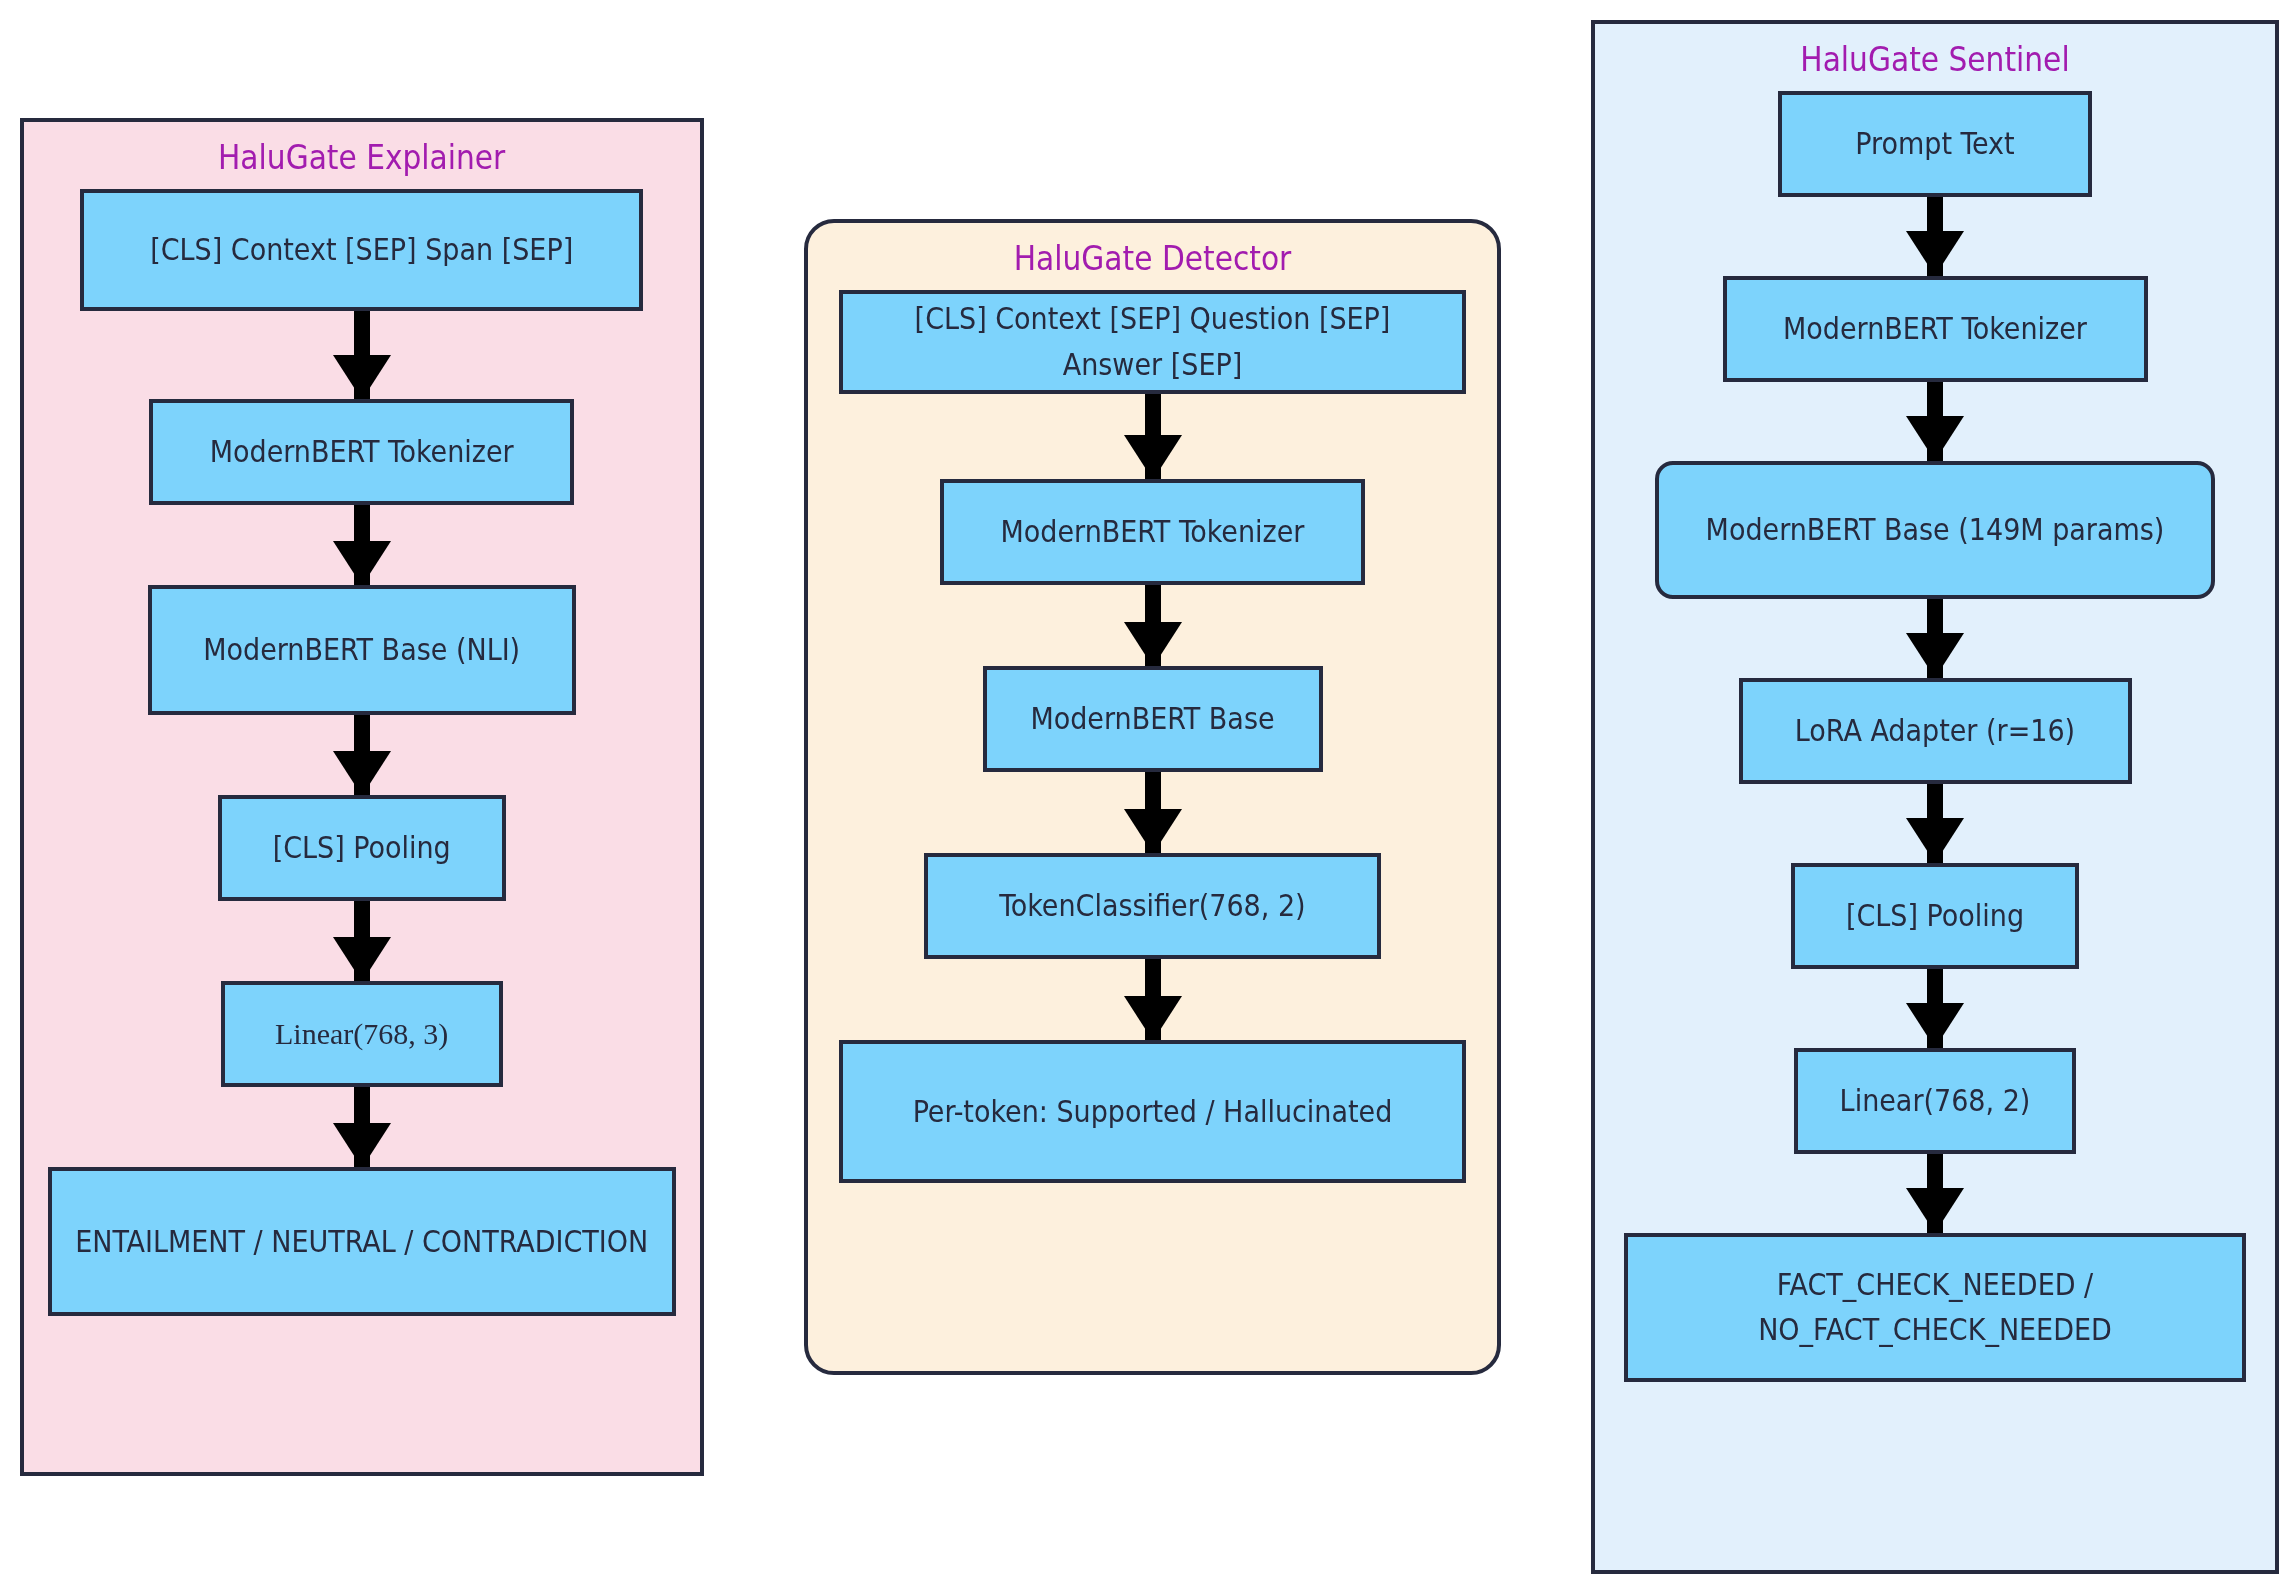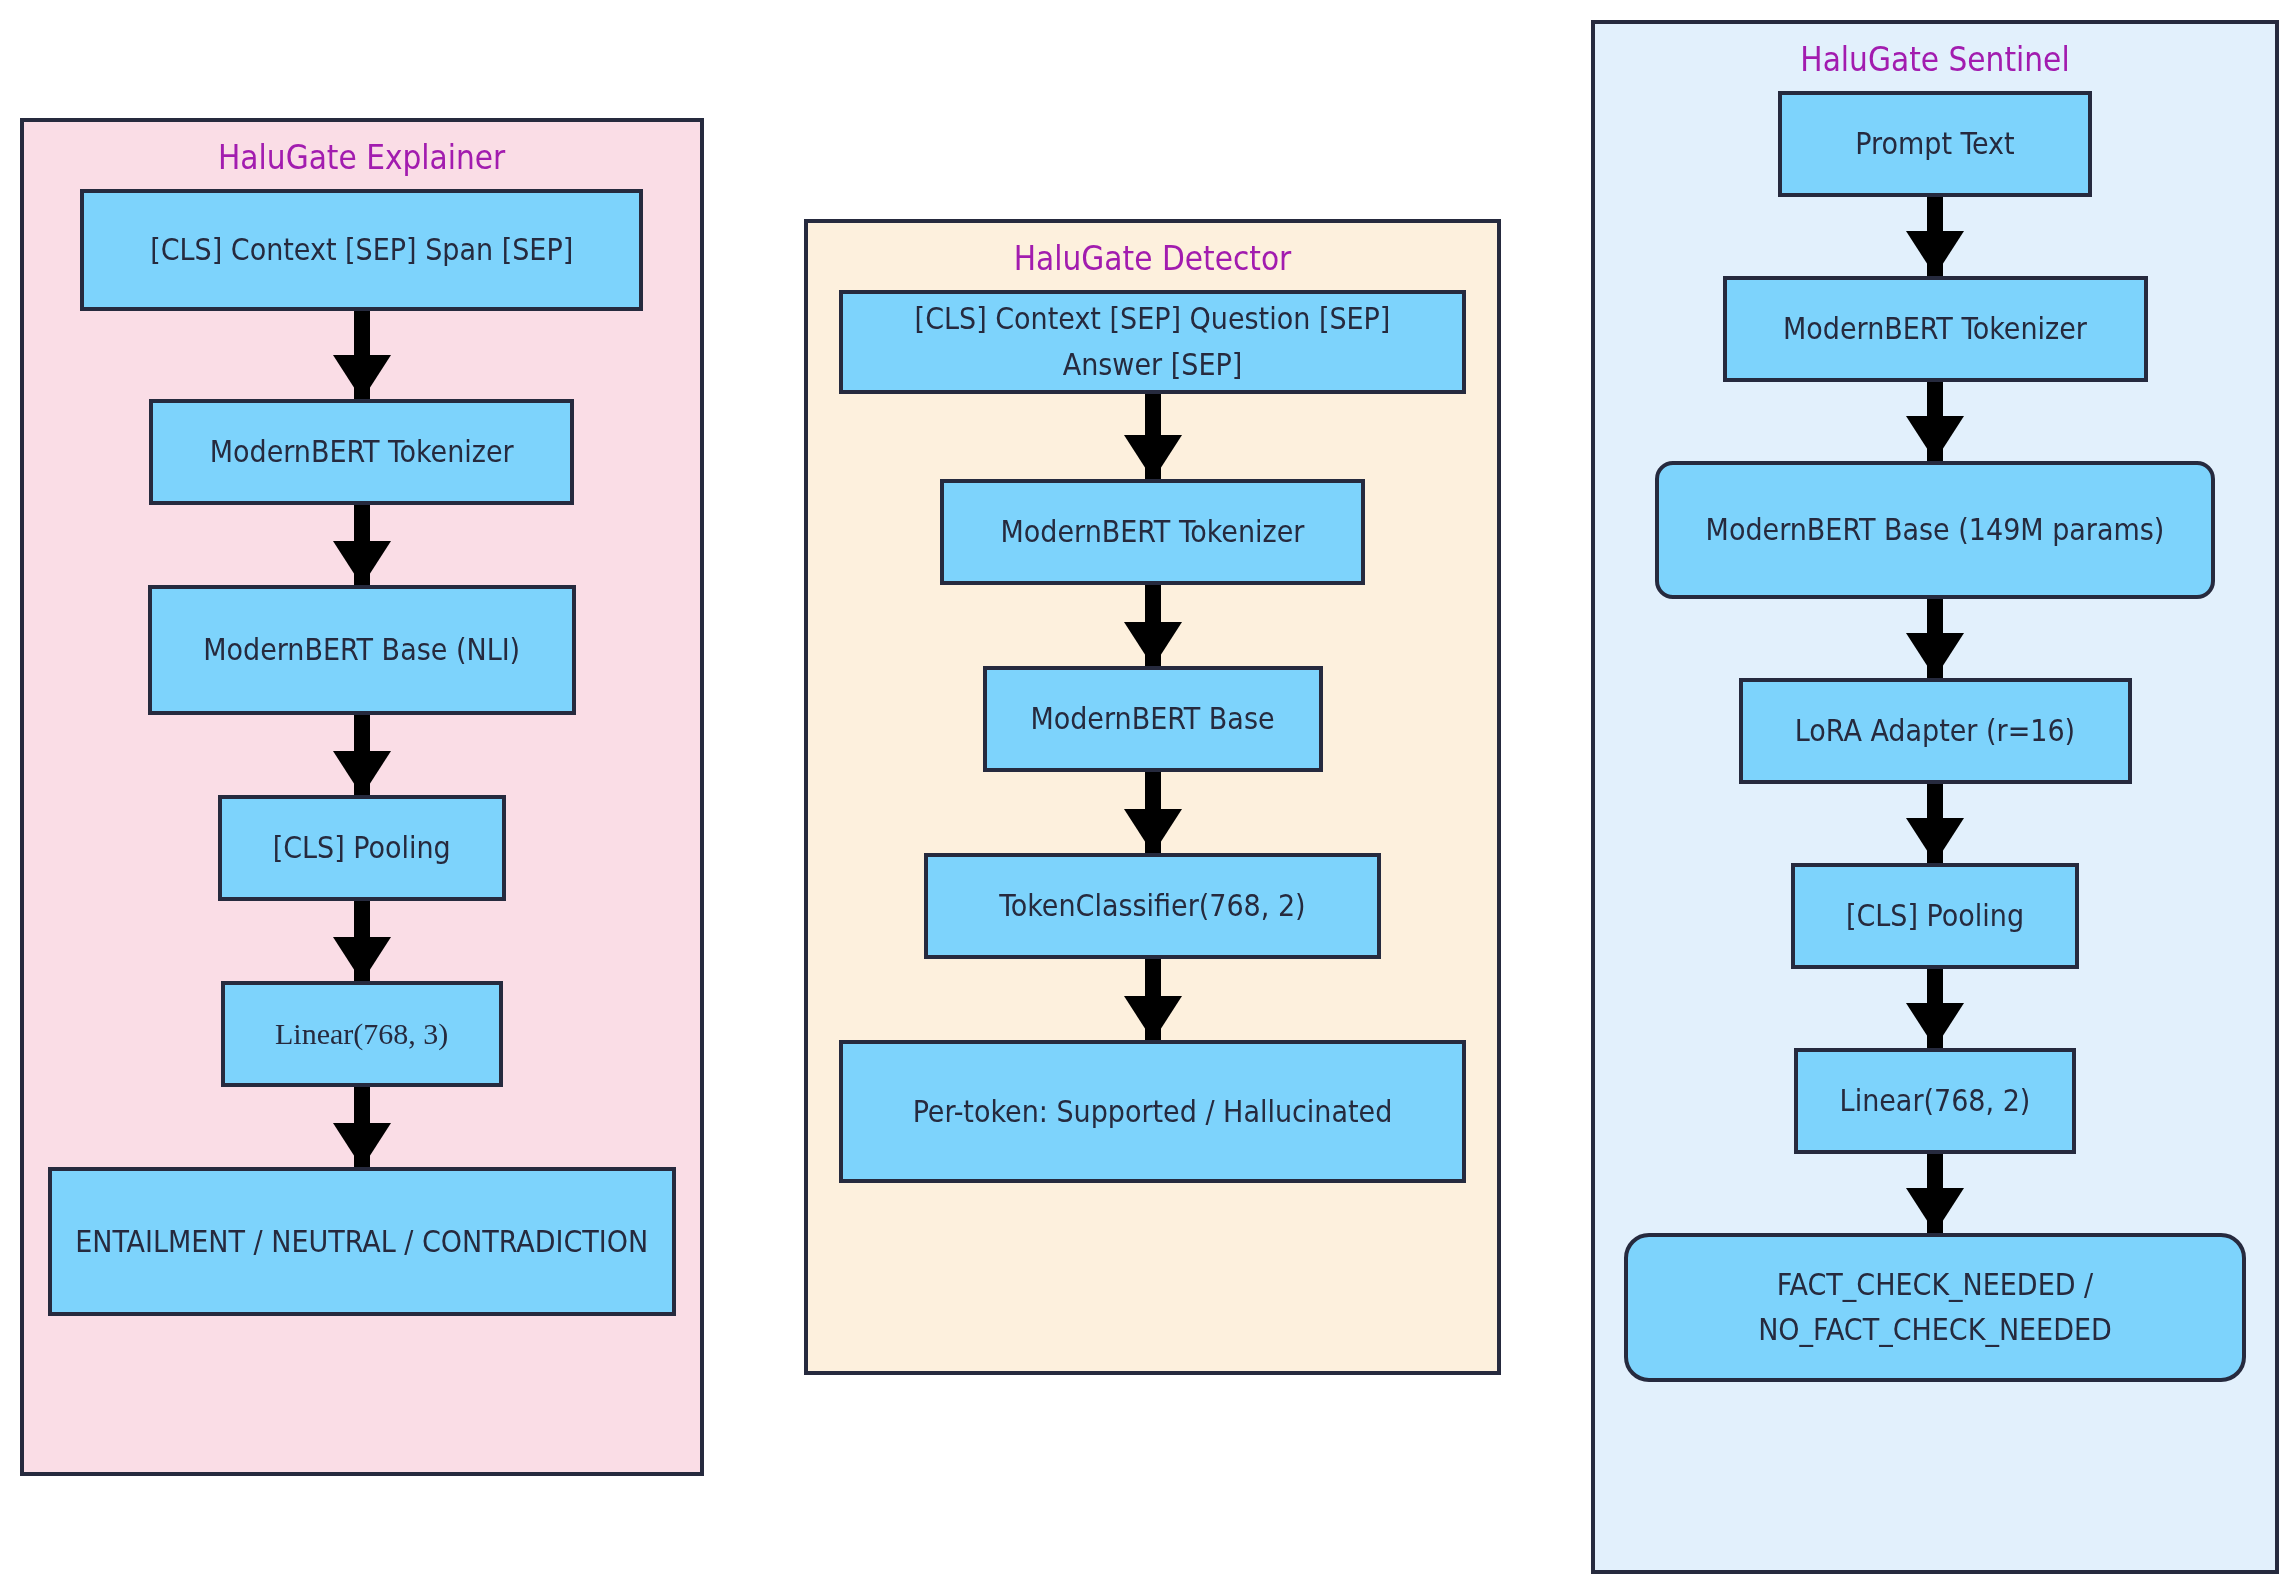--- a/index.html
+++ b/index.html
@@ -43,21 +43,21 @@
   .cluster-title {
     font-size: 33px;
     line-height: 1;
     color: #a21caf;
     margin-top: 19px;
     margin-bottom: 15px;
     white-space: nowrap;
   }
 
   #cluster-explainer { left: 19.7px;   top: 118px; width: 684px; height: 1358px; background: #fadde6; }
-  #cluster-detector  { left: 804px; top: 219px; width: 697px; height: 1156px; background: #fdf0dd; }
+  #cluster-detector  { left: 804px; top: 219px; width: 697px; height: 1156px; background: #fdf0dd; border-radius: 30px; }
   #cluster-sentinel  { left: 1591px; top: 19.7px;  width: 688px; height: 1554px; background: #e2f0fc; }
 
   
   .flow {
     display: flex;
     flex-direction: column;
     align-items: center;
     width: 100%;
     flex: 1 1 auto;
     justify-content: flex-start;
@@ -206,21 +206,21 @@
       <div class="node" style="width:288px;height:106px;">
         <span>[CLS] Pooling</span>
       </div>
       <div class="arrow" style="height:79px;"></div>
 
       <div class="node" style="width:282px;height:106px;">
         <span>Linear(768, 2)</span>
       </div>
       <div class="arrow" style="height:79px;"></div>
 
-      <div class="node" style="width:622px;height:149px;border-radius:25px;">
+      <div class="node" style="width:622px;height:149px;">
         <span>FACT_CHECK_NEEDED / NO_FACT_CHECK_NEEDED</span>
       </div>
 
     </div>
   </div>
 
 </div>
 
 
 </body></html>

